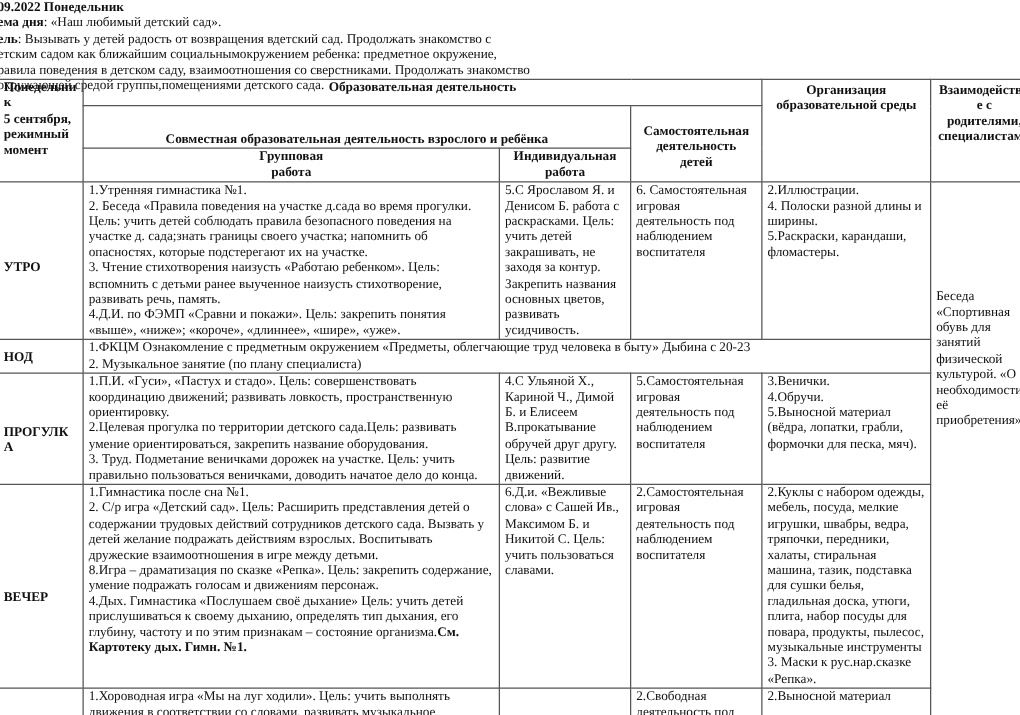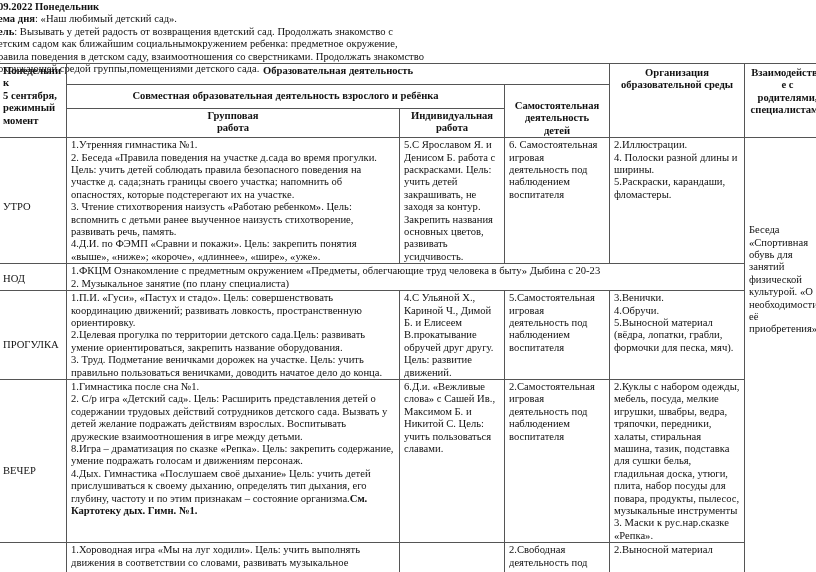--- a/index.html
+++ b/index.html
@@ -21,21 +21,21 @@
     width: 832px;
   }
   table.plan td {
     border: 1px solid #555;
     vertical-align: top;
     padding: 1px 4px 0 4px;
     overflow: hidden;
     word-wrap: break-word;
   }
   .hdr { font-weight: bold; text-align: center; }
-  .regime { font-weight: normal; vertical-align: middle !important; }
+  .regime { font-weight: bold; vertical-align: middle !important; }
   .regime-hdr { font-weight: bold; text-align: left; }
   .nod-cell { padding-top: 0; }
   .pre { white-space: pre-line; }
   .right-cell { vertical-align: top; padding-top: 86px !important; }
 </style>
 </head>
 <body>
 
 <div class="intro">
   <div><span class="b">09.2022 Понедельник</span></div>
@@ -63,21 +63,21 @@
 режимный
 момент</td>
     <td colspan="3" class="hdr">Образовательная деятельность</td>
     <td rowspan="3" class="hdr pre" style="padding-top:3px">Организация
 образовательной среды</td>
     <td rowspan="3" class="hdr pre" style="padding-top:3px">Взаимодействие с
 родителями,
 специалистами</td>
   </tr>
   <tr style="height:22px">
-    <td colspan="2" class="hdr" style="padding-top:5px">Совместная образовательная деятельность взрослого и ребёнка</td>
+    <td colspan="2" class="hdr" style="padding-top:21px">Совместная образовательная деятельность взрослого и ребёнка</td>
     <td rowspan="2" class="hdr pre" style="padding-top:15px">Самостоятельная
 деятельность
 детей</td>
   </tr>
   <tr style="height:24px">
     <td class="hdr pre">Групповая
 работа</td>
     <td class="hdr pre">Индивидуальная
 работа</td>
   </tr>

